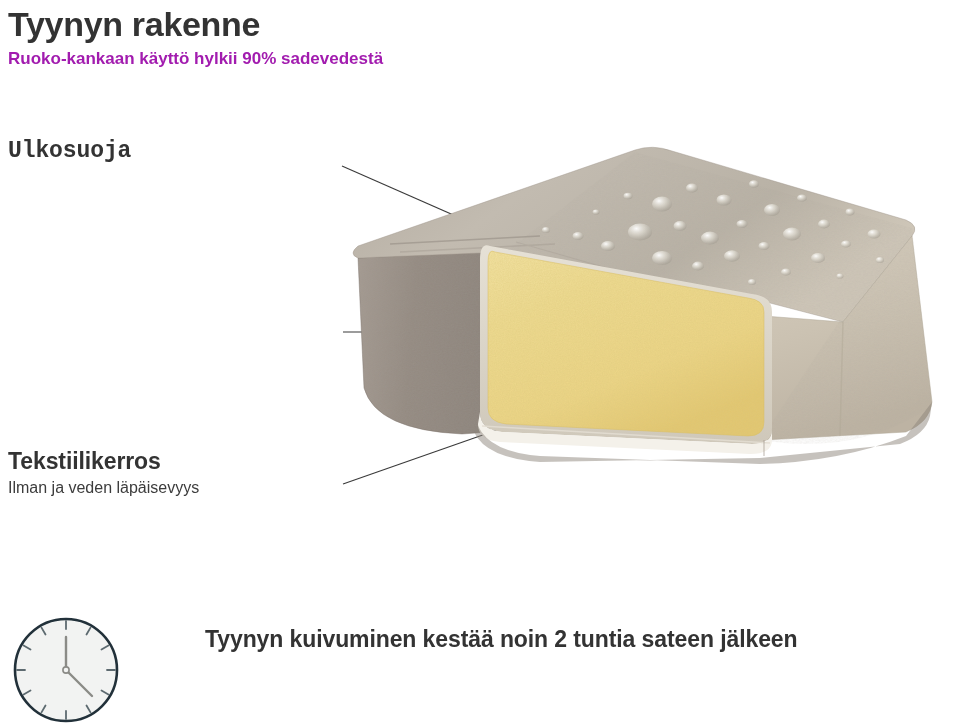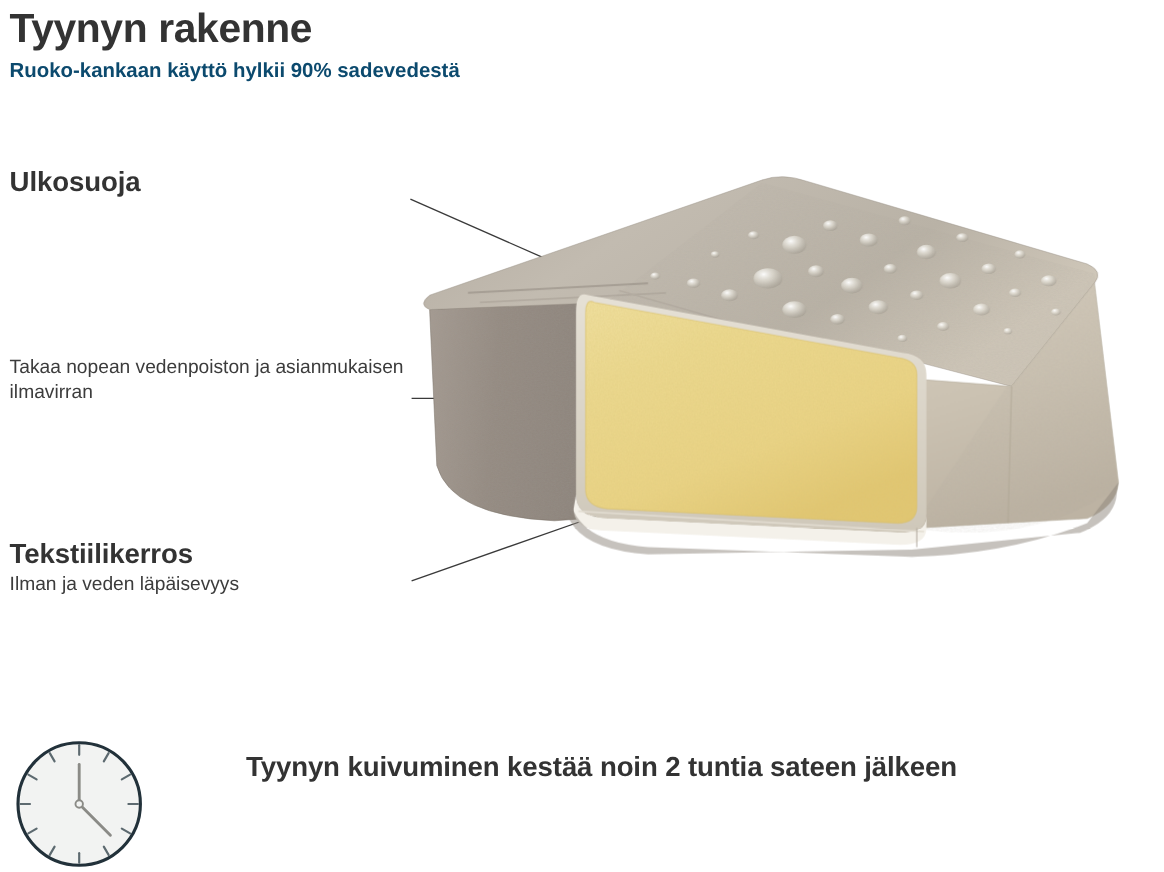--- a/index.html
+++ b/index.html
@@ -28,42 +28,42 @@
     font-weight: bold;
     letter-spacing: -0.3px;
     line-height: 1.08;
     color: #333333;
     margin: 0;
   }
   .page-subtitle {
     font-size: 17px;
     font-weight: bold;
     line-height: 1.25;
-    color: #0c4a6e;
+    color: #a21caf;
     margin: 5px 0 0 0;
   }
 
   
   .anno { position: absolute; left: 8px; width: 330px; }
   .anno-title {
     font-size: 23px;
     font-weight: bold;
     line-height: 1.15;
     color: #333333;
     margin: 0;
     letter-spacing: -0.1px;
   }
   .anno-desc {
     font-size: 16px;
     line-height: 1.32;
     color: #3c3c3c;
     margin: 3px 0 0 0;
     font-weight: 500;
   }
-  #anno-1 { top: 138px; }
+  #anno-1 { top: 138px; font-family: Liberation Mono, monospace; }
   #anno-2 { top: 293px; }
   #anno-3 { top: 448px; }
 
   
   .leader {
     position: absolute;
     pointer-events: none;
   }
 
   
@@ -100,21 +100,20 @@
   <div class="header">
     <h1 class="page-title">Tyynyn rakenne</h1>
     <p class="page-subtitle">Ruoko-kankaan käyttö hylkii 90% sadevedestä</p>
   </div>
 
   <div class="anno" id="anno-1">
     <h2 class="anno-title">Ulkosuoja</h2>
   </div>
 
   <div class="anno" id="anno-2">
-    <p class="anno-desc">Takaa nopean vedenpoiston ja asianmukaisen ilmavirran</p>
   </div>
 
   <div class="anno" id="anno-3">
     <h2 class="anno-title">Tekstiilikerros</h2>
     <p class="anno-desc">Ilman ja veden läpäisevyys</p>
   </div>
 
   <svg class="leader" style="left:0; top:0;" width="970" height="560" viewBox="0 0 970 560">
     <line x1="342" y1="166" x2="533" y2="250" stroke="#3a3a3a" stroke-width="1.1"></line>
     <line x1="343" y1="332" x2="528" y2="332" stroke="#3a3a3a" stroke-width="1.1"></line>

